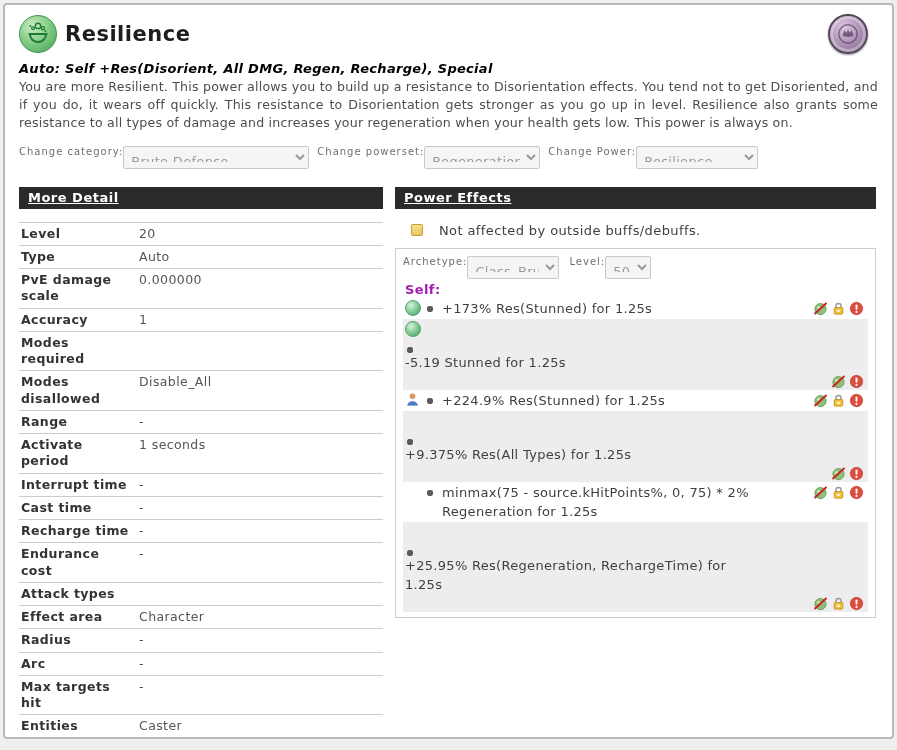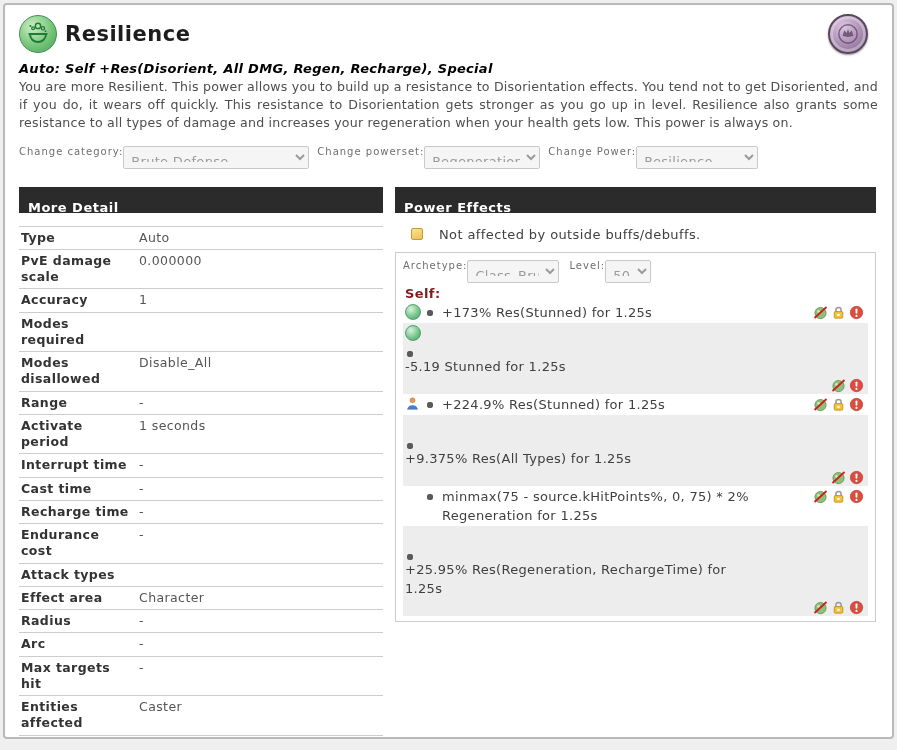--- a/index.html
+++ b/index.html
@@ -26,35 +26,35 @@
   .sel-row { display:flex; gap:8px; padding:14px 14px 0 14px; }
   .sel-group { display:flex; flex-direction:row; }
   .sel-label { font-size:10px; color:#6f6f6f; letter-spacing:1px; margin-bottom:3px; }
   select { font-family:inherit; font-size:13px; color:#9a9a9a; background:#f5f5f5; border:1px solid #c9c9c9; border-radius:2px; padding:6px 3px; height:23px; letter-spacing:0.3px; }
   .sel-cat { width:186px; } .sel-set { width:116px; } .sel-pow { width:122px; }
 
   
   .main { display:flex; gap:12px; padding:18px 16px 0 14px; }
   .col-left { width:364px; flex:0 0 364px; }
   .col-right { flex:1; }
-  .bar { background:#2b2b2b; color:#fff; font-size:13px; font-weight:bold; letter-spacing:0.5px; padding:13px 9px; height:22px;text-decoration:underline; }
+  .bar { background:#2b2b2b; color:#fff; font-size:13px; font-weight:bold; letter-spacing:0.5px; padding:3px 9px; height:22px;text-decoration:underline; }
 
   
   table.detail { width:100%; border-collapse:collapse; margin-top:13px; border-top:1px solid #ccc; }
   table.detail td { border-bottom:1px solid #ccc; font-size:12.5px; padding:3px 2px; vertical-align:top; letter-spacing:0.4px; line-height:1.3; }
   td.dlabel { width:118px; font-weight:bold; color:#333; }
   td.dvalue { color:#555; }
 
   
   .note { display:flex; align-items:center; gap:16px; margin:14px 0 10px 16px; font-size:13px; color:#3f3f3f; letter-spacing:0.4px; }
   .null-icon { width:12px; height:12px; border-radius:2px; background:linear-gradient(160deg,#f8e397,#eac253); border:1px solid #c59a33; flex:0 0 12px; }
   .fx-box { border:1px solid #ccc; padding:7px 7px 5px 7px; }
   .fx-selects { display:flex; gap:10px; }
   .sel-at { width:92px; } .sel-lv { width:46px; }
-  .fx-scope { font-size:13px; font-weight:bold; color:#7f1d1d; letter-spacing:0.4px; margin:3px 0 1px 2px; }
+  .fx-scope { font-size:13px; font-weight:bold; color:#a21caf; letter-spacing:0.4px; margin:3px 0 1px 2px; }
   .fx-row { display:flex; align-items:flex-start; padding:1px 4px 1px 2px; min-height:20px; }
   .fx-row.shaded { background:#ededed;flex-direction:column; }
   .fx-left { width:20px; flex:0 0 20px; display:flex; justify-content:flex-start; padding-top:1px; }
   .fx-bullet { width:6px; height:6px; border-radius:50%; background:#5c5c5c; box-shadow:inset 0 0 1px #222; margin:7px 9px 0 2px; flex:0 0 6px; }
   .fx-text { font-size:13px; color:#3f3f3f; letter-spacing:0.3px; line-height:19px; max-width:322px; }
   .fx-icons { margin-left:auto; display:flex; gap:3px; padding-top:2px; }
   .fx-icon { width:15px; height:15px; display:inline-block; }
   .fx-icon svg { width:15px; height:15px; display:block; }
   .orb { width:16px; height:16px; border-radius:50%;
     background:radial-gradient(circle at 35% 30%, #d8f2e0, #7fcb92 50%, #3f9e63);
@@ -111,20 +111,24 @@
       </select>
     </div>
   </div>
 
   <div class="main">
 
     <div class="col-left">
       <div class="bar">More Detail</div>
       <table class="detail">
         <tbody>
+            <tr>
+              <td class="dlabel">Level</td>
+              <td class="dvalue">20</td>
+            </tr>
             <tr>
               <td class="dlabel">Type</td>
               <td class="dvalue">Auto</td>
             </tr>
             <tr>
               <td class="dlabel">PvE damage scale</td>
               <td class="dvalue">0.000000</td>
             </tr>
             <tr>
               <td class="dlabel">Accuracy</td>

